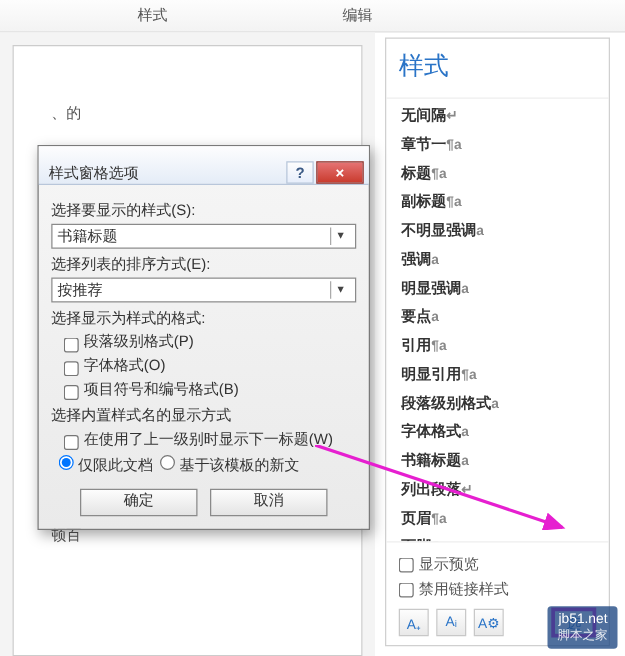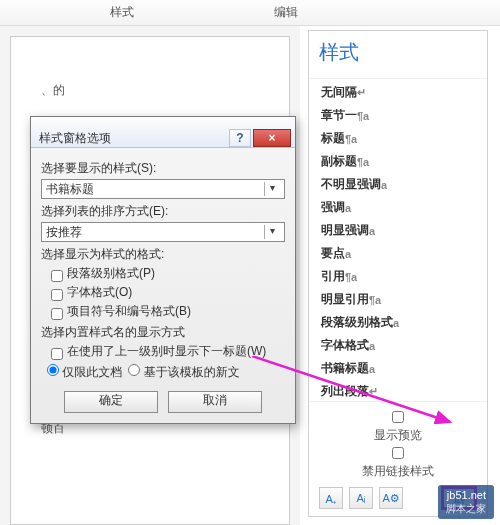--- a/index.html
+++ b/index.html
@@ -8,21 +8,21 @@
   .doc-bg{position:absolute;left:0;top:26px;bottom:0;width:300px;background:#f4f4f4;}
   .doc-page{position:absolute;left:10px;top:10px;width:280px;bottom:0;background:#fff;border:1px solid #ccc;padding:40px 16px 0 30px;line-height:26px;color:#555;}
   .doc-line{white-space:nowrap;}
   .styles-pane{position:absolute;right:12px;top:30px;width:180px;bottom:8px;background:#fff;border:1px solid #d0d0d0;display:flex;flex-direction:column;}
   .styles-title{color:#2a74c7;font-size:20px;padding:8px 10px 12px;border-bottom:1px solid #eee;}
   .styles-list{flex:1;overflow:hidden;padding:2px 0;}
   .style-item{display:flex;align-items:center;justify-content:flex-start;padding:3px 14px 3px 12px;font-weight:bold;}
   .style-name{color:#333;}
   .style-tag{color:#888;font-size:11px;}
   .styles-footer{border-top:1px solid #eee;padding:6px 10px 6px;}
-  .chk-row{display:flex;align-items:center;gap:4px;margin:3px 0;color:#555;flex-direction:column;}
+  .chk-row{display:flex;align-items:center;gap:4px;margin:3px 0;color:#555;}
   .chk-row input{width:12px;height:12px;}
   .icon-row{display:flex;gap:6px;align-items:center;margin-top:6px;}
   .sicon{width:24px;height:22px;border:1px solid #c8c8c8;background:linear-gradient(#fdfdfd,#e9e9e9);display:flex;align-items:center;justify-content:center;font-size:11px;color:#2a74c7;}
   .opt-btn{margin-left:auto;border:3px solid #e61fd0;width:36px;height:24px;display:flex;align-items:center;justify-content:center;color:#2a74c7;}
   .dialog{position:absolute;left:30px;top:116px;width:266px;background:linear-gradient(#f6f6f6,#eaeaea);border:1px solid #7a7a7a;box-shadow:2px 4px 10px rgba(0,0,0,.35);}
   .dlg-title{height:31px;background:linear-gradient(#fdfdfe,#e4ecf7);border-bottom:1px solid #b8c6da;display:flex;align-items:flex-end;padding:0 4px 0 8px;font-size:12px;color:#333;}
   .dlg-title .sp{flex:1;}
   .dlg-help{width:22px;height:18px;display:flex;align-items:center;justify-content:center;border:1px solid #b8c6da;background:linear-gradient(#fdfdfd,#e7eefb);margin-right:2px;color:#3b5a85;font-weight:bold;}
   .dlg-close{width:38px;height:18px;display:flex;align-items:center;justify-content:center;background:linear-gradient(#e57373,#c93b2e);color:#fff;font-weight:bold;border:1px solid #8e2c24;}
   .dlg-body{padding:8px 10px 10px;font-size:12px;color:#333;}

